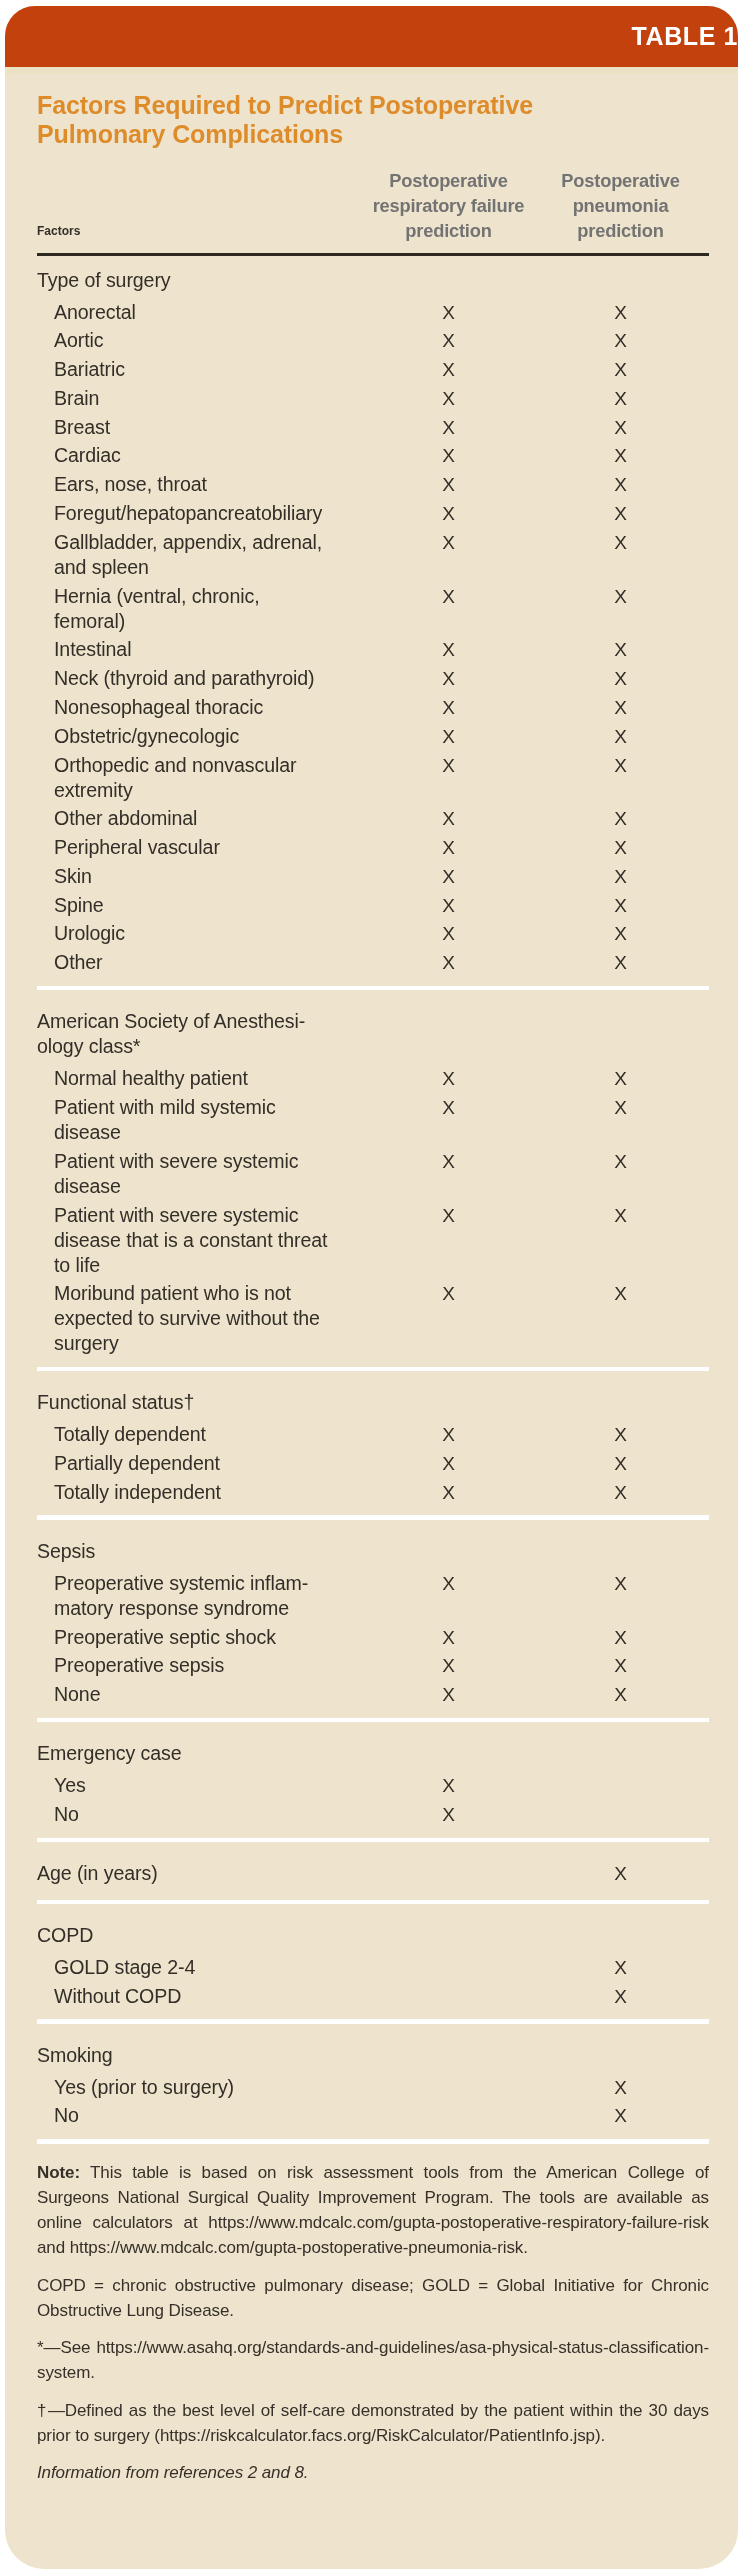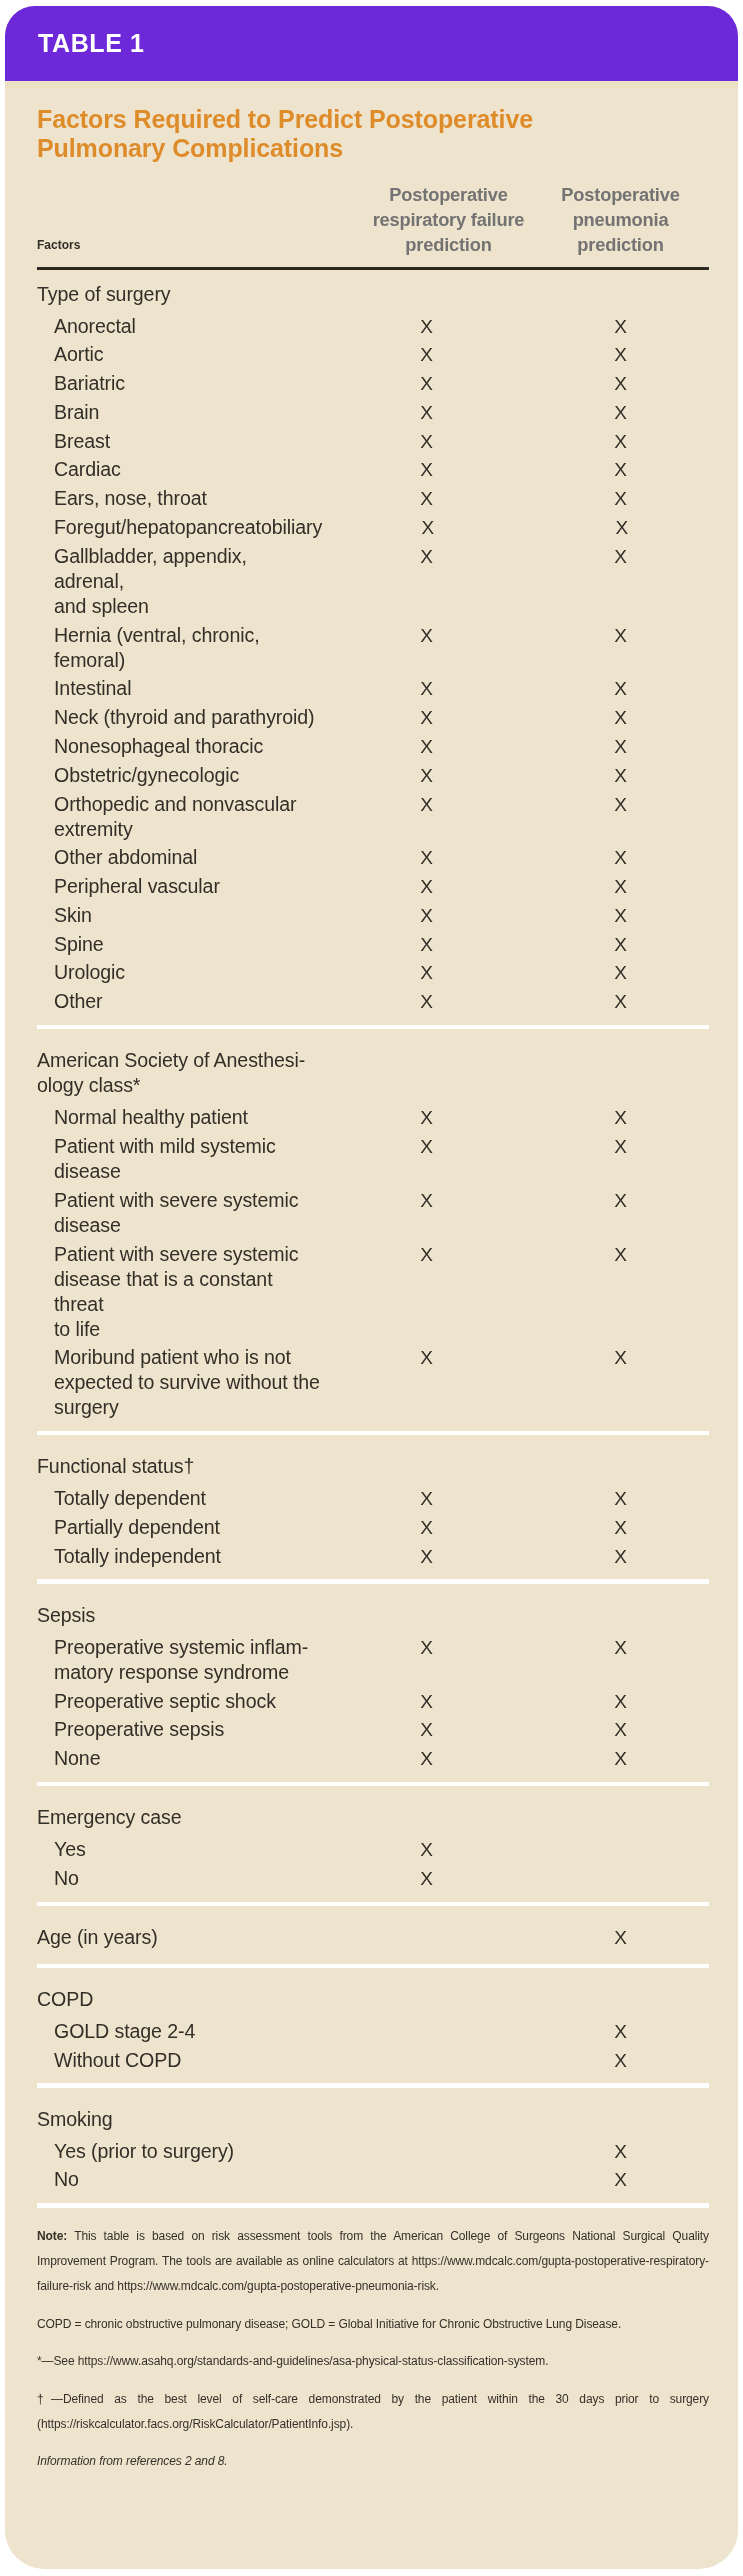--- a/index.html
+++ b/index.html
@@ -12,25 +12,26 @@
   }
   .card {
     position: absolute;
     left: 5px; top: 6.3px;
     width: 733px; height: 2563px;
     background: #EEE4CE;
     border-radius: 30px 30px 39px 39px;
     overflow: hidden;
   }
   .band {
-    height: 75px;
-    background: #6d28d9;
+    height: 61px;
+    background: #c2410c;
     display: flex;
     align-items: center;
     padding-left: 33px;
+    justify-content: flex-end;
   }
   .band .tag {
     color: #ffffff;
     font-size: 25px;
     font-weight: bold;
     letter-spacing: 0.6px;
   }
   .band-strip {
     height: 7px;
     background: #ECE1C3;
@@ -68,21 +69,21 @@
     font-weight: bold;
     color: #332E27;
     font-size: 12px;
     line-height: 23px;
   }
   .row, .sechead {
     display: grid;
     grid-template-columns: 1fr 167px 177px;
     align-items: start;
   }
-  .row { padding: 1.9px 0; gap: 22px; }
+  .row { padding: 1.9px 0; }
   .sechead { padding: 11.4px 0 5px 0; }
   .label, .sec-label {
     color: #332E27;
     font-size: 19.6px;
     line-height: 25px;
     white-space: pre-line;
     letter-spacing: -0.1px;
   }
   .label { padding-left: 17px; }
   .mark {
@@ -92,21 +93,21 @@
     line-height: 25px;
   }
   .sep {
     height: 4.4px;
     background: #FFFFFF;
     margin: 8.8px 0 7.6px 0;
   }
   .notes { margin-top: 16.4px; padding-bottom: 19px; }
   .note {
     color: #363029;
-    font-size: 12px;
+    font-size: 17px;
     line-height: 25px;
     margin: 0 0 12.6px 0;
     text-align: justify;
     overflow-wrap: anywhere;
     letter-spacing: -0.1px;
   }
   .note.italic {
     font-style: italic;
     text-align: left;
   }

